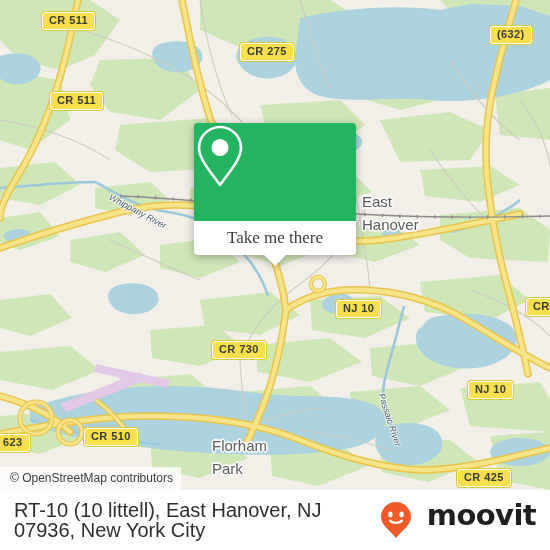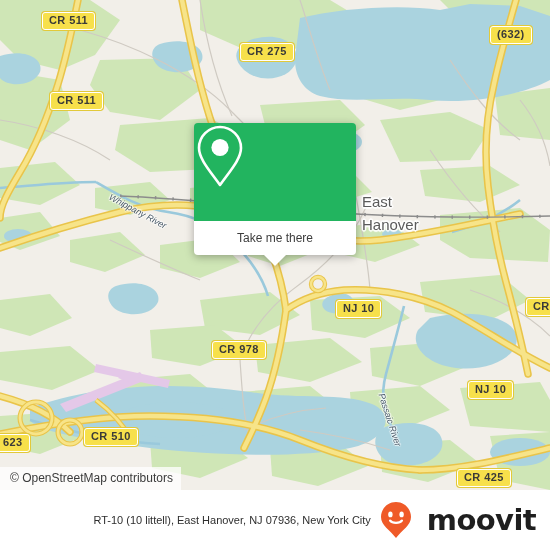--- a/index.html
+++ b/index.html
@@ -85,48 +85,47 @@
     display:flex;align-items:center;justify-content:center;
   }
   .card-bottom{
     background:#ffffff;
     border-radius:0 0 4px 4px;
     height:34px;
     display:flex;align-items:center;justify-content:center;
     position:relative;
   }
   .card-label{
-    color:#3c3c3c;font-size:12px;line-height:16px;
-    font-family:Liberation Sans, sans-serif;
+    color:#3c3c3c;font-size:17px;line-height:16px;
+    font-family:Liberation Serif, serif;
   }
   .card-tail{
     position:absolute;left:50%;margin-left:-11px;bottom:-11px;
     width:0;height:0;
     border-left:11px solid transparent;
     border-right:11px solid transparent;
     border-top:11px solid #ffffff;
   }
 
   
   .footer{
     position:absolute;left:0;top:490px;width:550px;height:60px;
     background:#ffffff;
     display:flex;align-items:center;
   }
   .footer-text{
     flex:1;
-    padding-left:24px;padding-right:8px;
+    padding-left:14px;padding-right:8px;
     color:#2e2e2e;
-    font-size:11px;
+    font-size:20px;
     line-height:20px;
     font-family:"Liberation Sans",sans-serif;
-    text-align:right;
   }
   .logo{
-    display:flex;align-items:center;padding-right:14px;gap:14px;
+    display:flex;align-items:flex-start;padding-right:14px;gap:14px;
   }
   .logo-word{
     color:#1f1f1f;font-size:29px;line-height:29px;font-weight:bold;
     letter-spacing:-.6px;
     font-family:"DejaVu Sans",sans-serif;
   }
 </style>
 </head>
 <body>
 
@@ -301,28 +300,30 @@
         </g>
       </g>
     </svg>
 
     <div class="shield" style="left:42px;top:12px;">CR 511</div>
     <div class="shield" style="left:240px;top:43px;">CR 275</div>
     <div class="shield" style="left:490px;top:26px;">(632)</div>
     <div class="shield" style="left:50px;top:92px;">CR 511</div>
     <div class="shield" style="left:336px;top:300px;">NJ 10</div>
     <div class="shield" style="left:526px;top:298px;">CR</div>
-    <div class="shield" style="left:212px;top:341px;">CR 978</div>
+    <div class="shield" style="left:212px;top:341px;">CR 730</div>
     <div class="shield" style="left:468px;top:381px;">NJ 10</div>
     <div class="shield" style="left:-4px;top:434px;">623</div>
     <div class="shield" style="left:84px;top:428px;">CR 510</div>
     <div class="shield" style="left:457px;top:469px;">CR 425</div>
 
     <div class="place" style="left:362px;top:190px;width:72px;">East
 Hanover</div>
+    <div class="place" style="left:212px;top:434px;width:72px;">Florham
+Park</div>
 
     <div class="river" style="left:112px;top:192px;transform:rotate(28deg);transform-origin:left top;">Whippany River</div>
     <div class="river" style="left:386px;top:392px;transform:rotate(72deg);transform-origin:left top;">Passaic River</div>
 
     <div class="card">
       <div class="card-top">
         <svg width="52" height="66" viewBox="0 0 52 66">
           <path d="M26,4 C14.4,4 5,13.4 5,25 C5,36 16,48 26,62 C36,48 47,36 47,25 C47,13.4 37.6,4 26,4 Z" fill="none" stroke="#ffffff" stroke-width="2.6" stroke-linejoin="round"></path>
           <circle cx="26" cy="24.5" r="8.6" fill="#ffffff"></circle>
         </svg>

